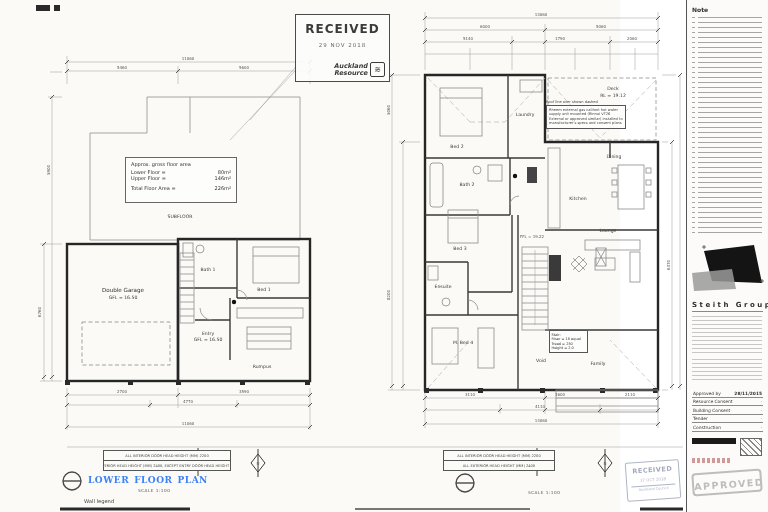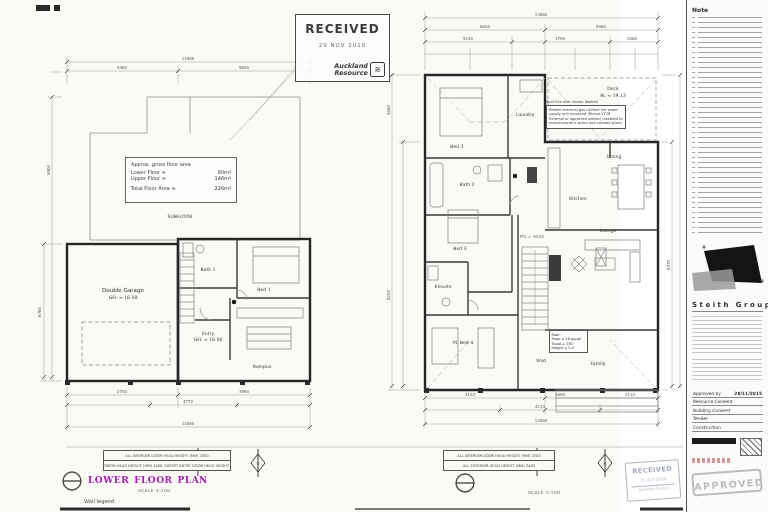--- a/index.html
+++ b/index.html
@@ -15,21 +15,21 @@
   .tick{stroke:#444;stroke-width:.9;fill:none;}
   .dashed{stroke-dasharray:4 2.5;}
   .roof{stroke:#b8b8b8;stroke-width:.7;stroke-dasharray:5 3;fill:none;}
   .dimt{font-size:4px;fill:#555;}
   .room{font-size:5.6px;fill:#2e2e2e;}
   .rooms{font-size:4.6px;fill:#3a3a3a;}
   .planbox{border:1px solid #666;background:#fdfdfb;color:#333;}
   .notebox{border:.8px solid #555;background:#fbfbf8;font-size:3.6px;color:#444;
            display:flex;align-items:center;justify-content:center;white-space:nowrap;overflow:hidden;}
   .plan-title{font-family:"DejaVu Serif",serif;font-variant:small-caps;font-size:13px;
-              letter-spacing:.5px;color:#a21caf;font-weight:bold;}
+              letter-spacing:.5px;color:#3b82f6;font-weight:bold;}
   .scale-txt{font-size:4.2px;color:#555;letter-spacing:.5px;}
   .stamp{border:1.6px solid #4a4a4a;background:rgba(252,252,250,.92);color:#3d3d3d;}
   .greek{background:repeating-linear-gradient(to bottom,rgba(95,95,95,.55) 0 1px,transparent 1px 5px);}
   .greek-lite{background:repeating-linear-gradient(to bottom,rgba(120,120,120,.4) 0 1px,transparent 1px 4px);}
   .hatch{background:repeating-linear-gradient(45deg,#8a8a8a 0 1px,transparent 1px 4px);border:.8px solid #666;}
   .approval-row{display:flex;justify-content:space-between;border-bottom:.6px solid #8a8a8a;
                 font-size:4.4px;color:#333;padding:1.5px 1px 1px 1px;}
   .sidebar{border-left:1.4px solid #555;background:#fcfbf9;}
   .rot-stamp{transform:rotate(-4deg);}
 </style>

